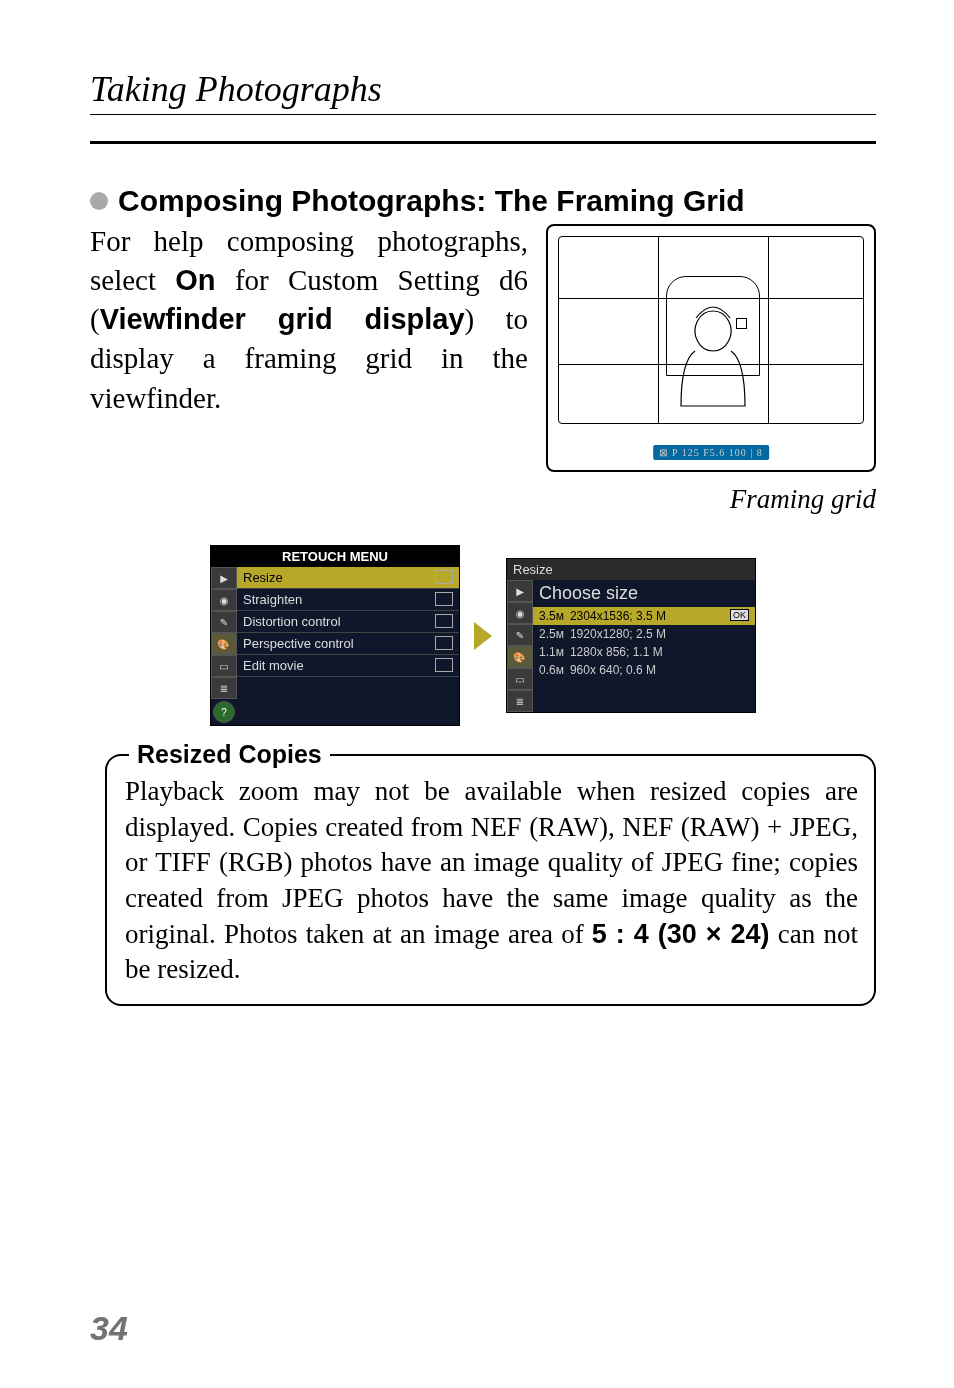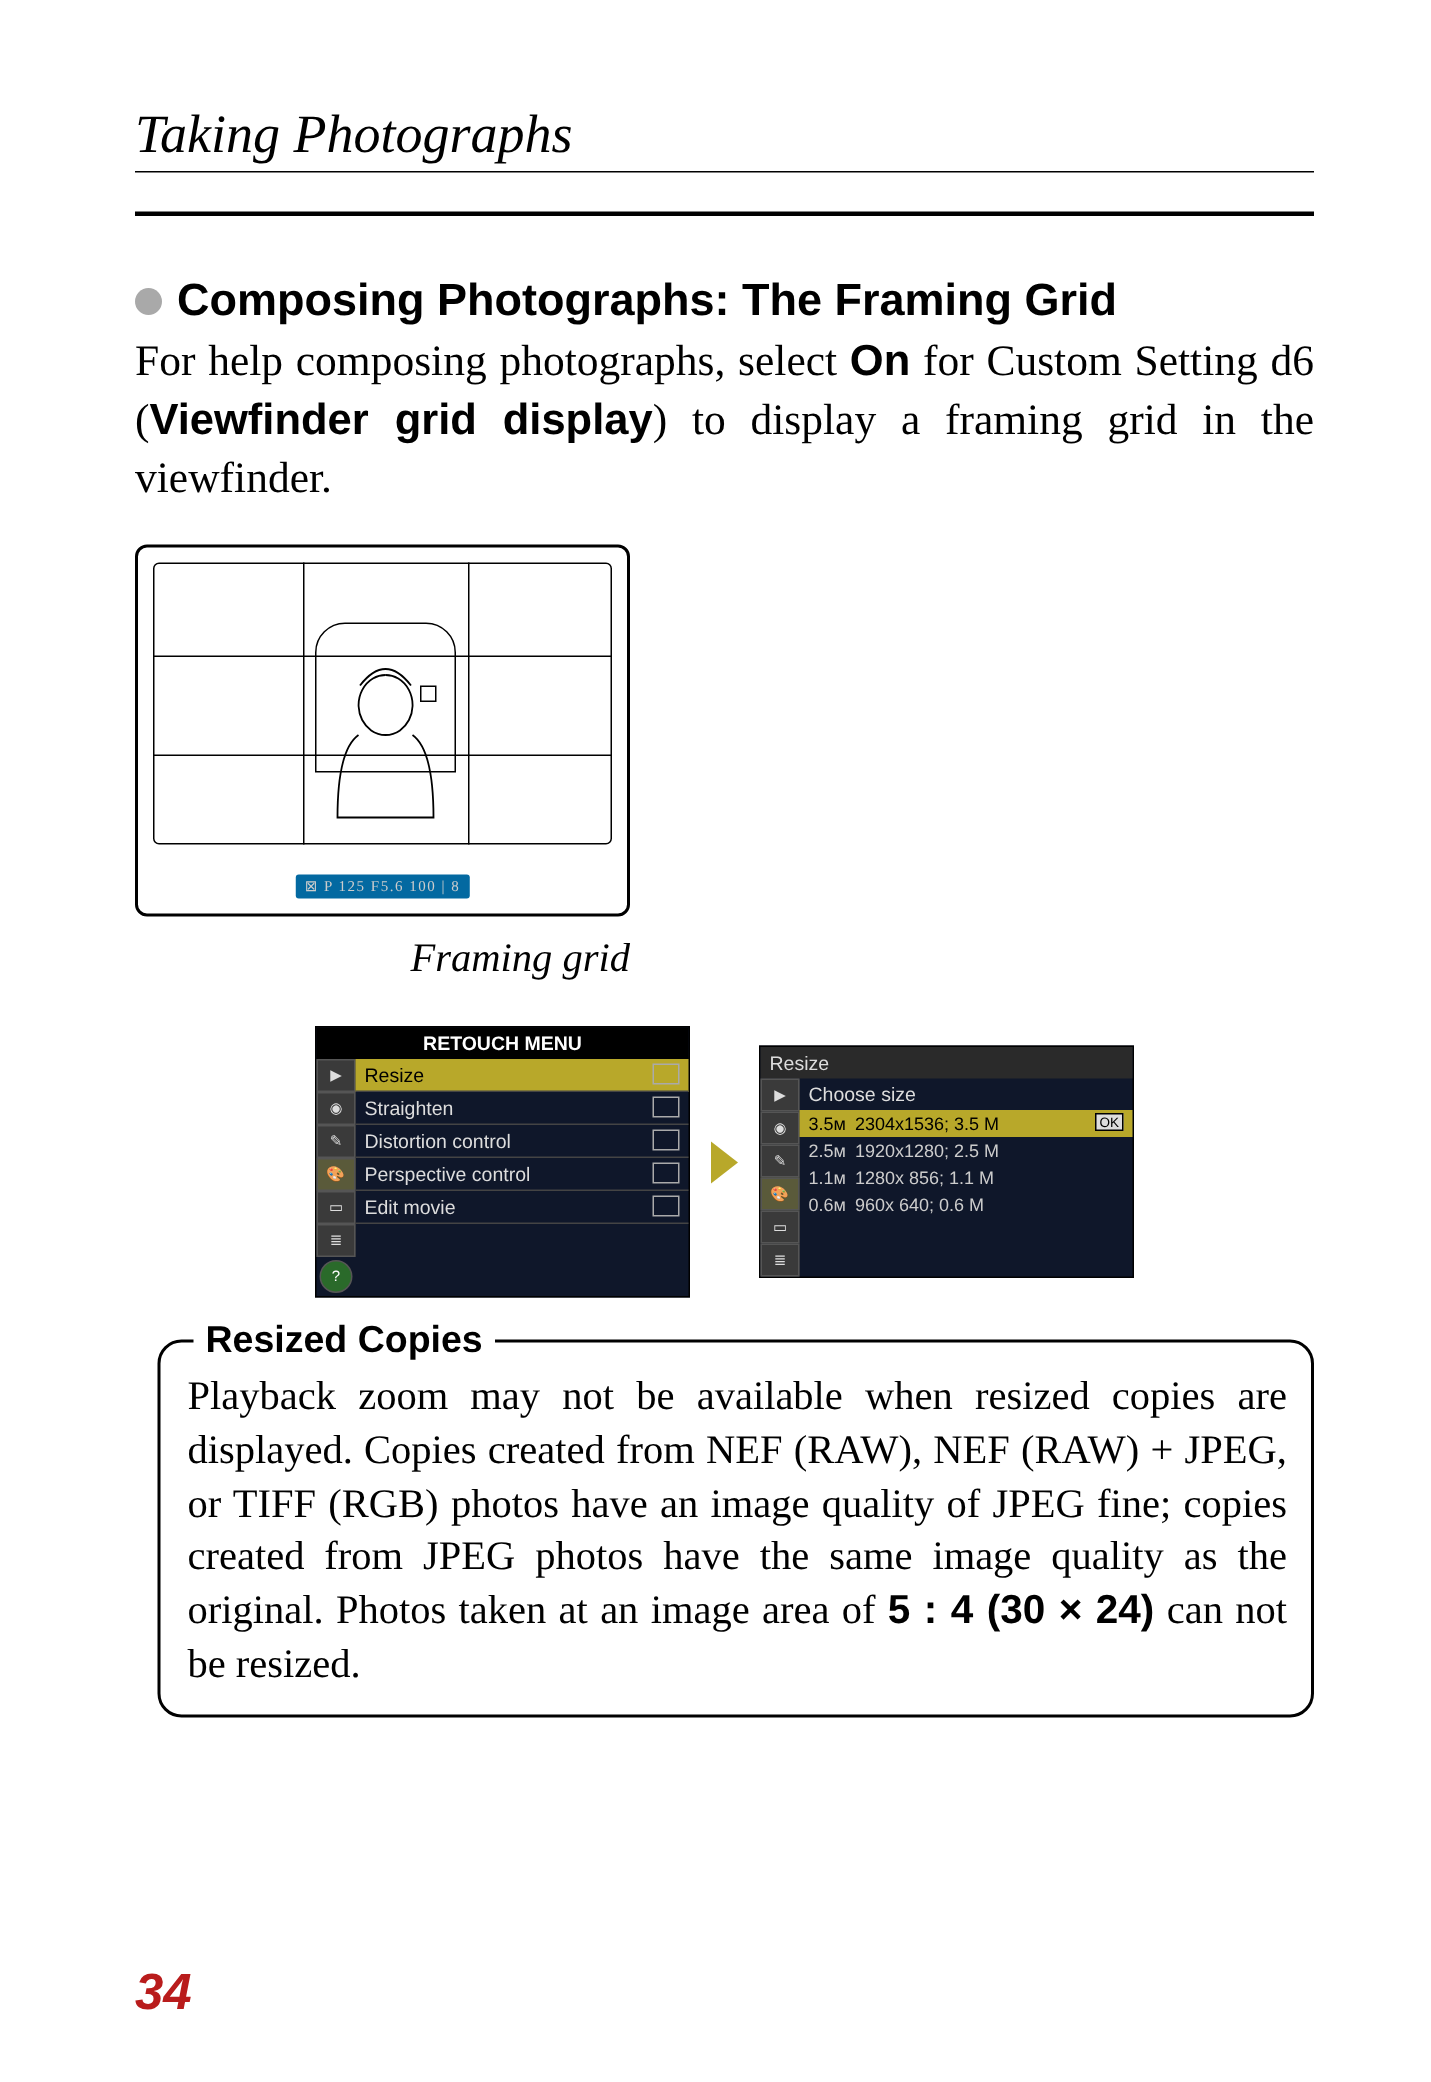--- a/index.html
+++ b/index.html
@@ -32,21 +32,21 @@
   .bullet {
     width: 18px; height: 18px; border-radius: 50%;
     background: #a9a9a9; flex-shrink: 0;
   }
   .body-text {
     font-size: 29px;
     line-height: 1.35;
     margin-top: 4px;
     text-align: justify;
   }
-  .first-block { display: flex; gap: 18px; align-items: flex-start; flex-direction: column; }
+  .first-block { display: flex; gap: 18px; align-items: flex-start; }
   .first-block .text-col { flex: 1; }
   .viewfinder {
     width: 330px; height: 248px; border: 2px solid #000;
     position: relative; margin-top: 6px;
     border-radius: 8px;
   }
   .viewfinder .grid-v1, .viewfinder .grid-v2 { position:absolute; top:10px; bottom:46px; width:1px; background:#000; }
   .viewfinder .grid-v1 { left: 110px; }
   .viewfinder .grid-v2 { left: 220px; }
   .viewfinder .grid-h1, .viewfinder .grid-h2 { position:absolute; left:10px; right:10px; height:1px; background:#000; }
@@ -75,41 +75,41 @@
   .tab.q { background:#2a6a2a; color:#fff; border-radius:50%; margin:2px;}
   .menu-items { flex:1; }
   .menu-item { display:flex; justify-content:space-between; padding:3px 6px; border-bottom:1px solid #444;}
   .menu-item.sel { background:#b8a82a; color:#000; }
   .icon-box { width:18px; height:14px; border:1px solid #aaa; display:inline-block;}
   .arrow-between {
     width:0; height:0; border-top:14px solid transparent; border-bottom:14px solid transparent;
     border-left:18px solid #b8a82a;
   }
   .menu-title2 { background:#2a2a2a; color:#ddd; padding:3px 6px; font-weight:normal; font-size:13px;}
-  .submenu-header { padding:3px 6px; color:#ddd; font-size:13px; }
+  .submenu-header { padding:3px 6px; color:#ddd; font-size:18px; }
   .size-opt { display:flex; gap:6px; padding:2px 6px; color:#ccc; font-size:12px; align-items:flex-start;}
   .size-opt.sel { background:#b8a82a; color:#000; }
   .size-opt .ok { margin-left:auto; border:1px solid #000; font-size:9px; padding:0 2px; background:#ddd; color:#000;}
   .callout {
     margin-top: 28px;
     border: 2px solid #000;
     border-radius: 16px;
     padding: 18px 16px 16px 18px;
     position: relative;
     margin-left: 15px;
   }
   .callout-title {
     position:absolute; top:-16px; left:22px; background:#fff; padding:0 8px;
     font-family: Arial, Helvetica, sans-serif; font-weight:bold; font-size:25px;
   }
   .callout-text { font-size:27px; line-height:1.32; text-align:justify;}
   .page-num {
     position:absolute; bottom:40px; left:90px;
     font-family: Arial, Helvetica, sans-serif; font-style:italic; font-weight:bold;
-    font-size:34px; color:#b91c1c;text-align:right;
+    font-size:34px; color:#737373;text-align:right;
   }
   b { font-family: Arial, Helvetica, sans-serif; font-weight:bold; }
 </style>
 </head>
 <body>
 
 <div class="running-head">
   <div class="running-head-inner">Taking Photographs</div>
 </div>
 

